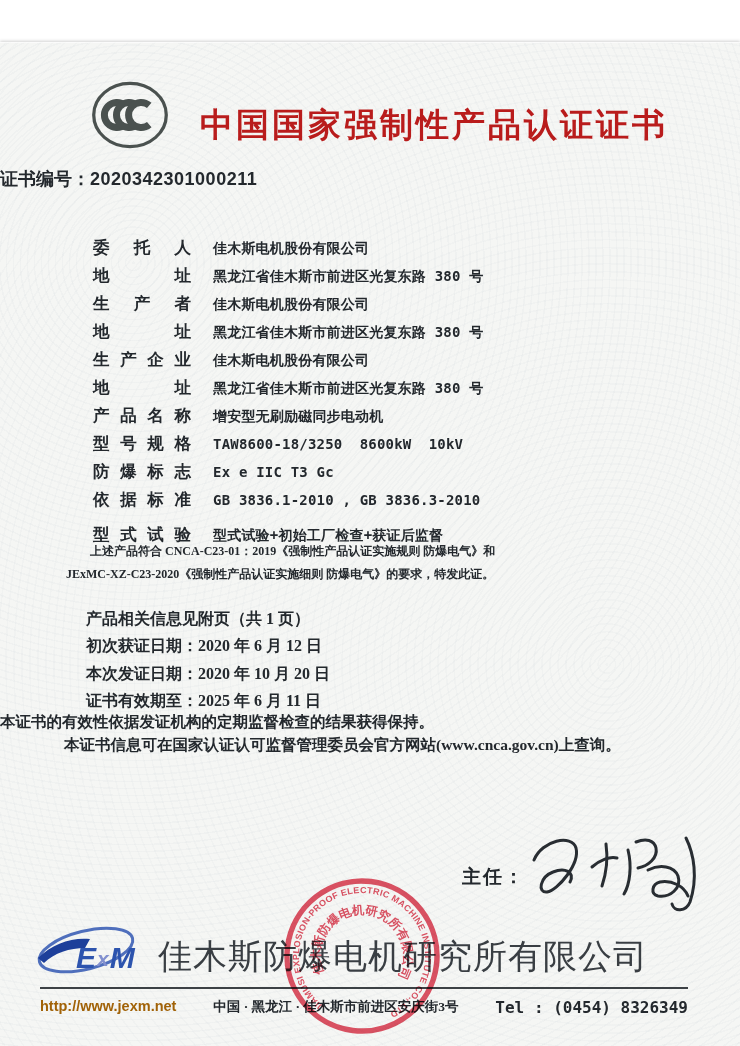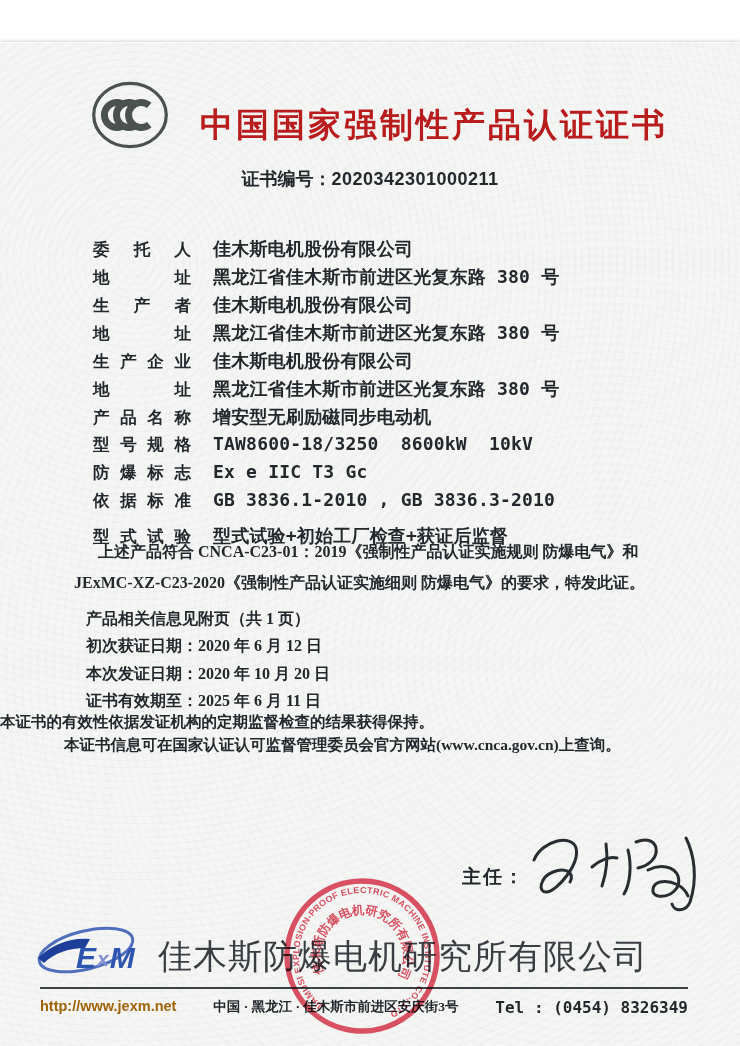--- a/index.html
+++ b/index.html
@@ -15,32 +15,32 @@
       repeating-radial-gradient(circle at 18% 22%, rgba(203,210,216,0.13) 0 1.5px, transparent 1.5px 7px),
       repeating-radial-gradient(circle at 82% 62%, rgba(203,210,216,0.11) 0 1.5px, transparent 1.5px 8px);
     box-shadow:0 -1px 3px rgba(0,0,0,0.18), inset 0 1px 0 rgba(255,255,255,0.6);
   }
   .ccc-logo{position:absolute;left:90px;top:78px;width:80px;height:74px;z-index:2;}
   .title{
     position:absolute;left:192px;top:103px;width:476px;text-align:right;z-index:2;
     font-family:"Liberation Sans",sans-serif;font-size:33px;font-weight:600;
     letter-spacing:3px;color:#b91c1c;white-space:nowrap;
   }
-  .cert-no{position:absolute;left:0;top:167px;width:100%;text-align:center;z-index:2;font-size:18px;font-weight:700;}
+  .cert-no{position:absolute;left:0;top:167px;width:100%;text-align:left;z-index:2;font-size:18px;font-weight:700;}
   .cert-no .num{font-family:"Liberation Sans",sans-serif;font-weight:600;letter-spacing:0.5px;}
 
   .fields{position:absolute;left:93px;top:237px;right:38px;z-index:2;}
   .row{display:flex;align-items:baseline;height:28px;font-size:16.5px;}
   .row .label{width:98px;font-weight:700;text-align:justify;text-align-last:justify;flex:none;}
-  .row .value{margin-left:22px;font-family:"DejaVu Sans Mono",monospace;font-size:18px;font-weight:600;white-space:pre;letter-spacing:0.2px;}
+  .row .value{margin-left:22px;font-family:"DejaVu Sans Mono",monospace;font-size:14px;font-weight:600;white-space:pre;letter-spacing:0.2px;}
   .row.mode-row{margin-top:7px;}
 
-  .statement{position:absolute;left:66px;top:540px;width:614px;z-index:2;font-size:16px;font-weight:600;line-height:23px;}
+  .statement{position:absolute;left:66px;top:540px;width:614px;z-index:2;font-size:12px;font-weight:600;line-height:23px;}
   .statement .l1{text-indent:2em;margin:0;}
-  .statement .l2{margin:8px;}
+  .statement .l2{margin:0;}
 
   .attach{position:absolute;left:86px;top:609px;z-index:2;font-size:16px;font-weight:600;}
   .dates{position:absolute;left:86px;top:632px;z-index:2;font-size:16px;font-weight:600;line-height:27.5px;}
   .note1{position:absolute;left:0;top:712px;width:100%;text-align:left;z-index:2;font-size:15.5px;font-weight:600;}
   .note2{position:absolute;left:64px;top:735px;z-index:2;font-size:15.5px;font-weight:600;}
 
   .director{position:absolute;left:462px;top:864px;z-index:2;font-size:19px;font-weight:700;letter-spacing:2px;}
   .signature{position:absolute;left:520px;top:822px;z-index:3;}
 
   .company{

